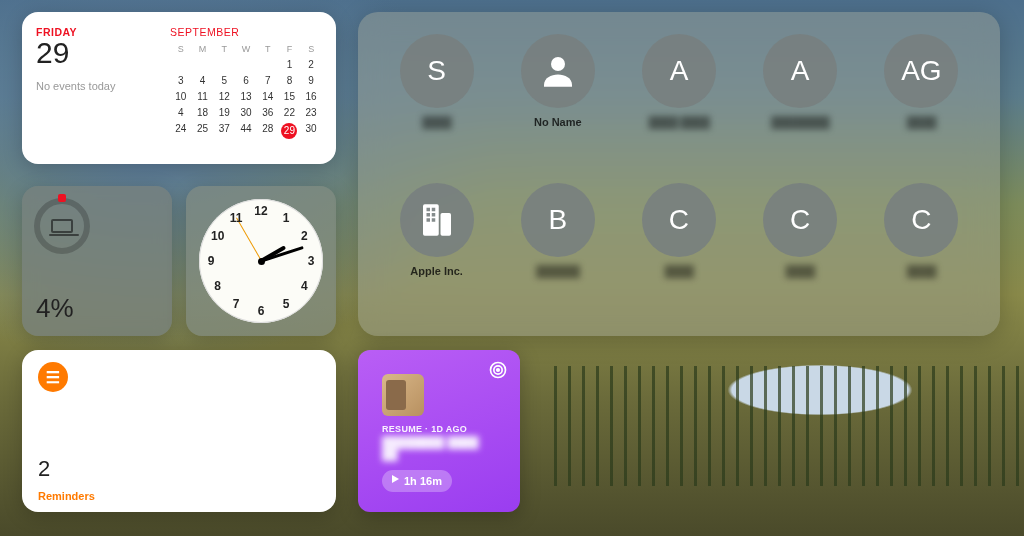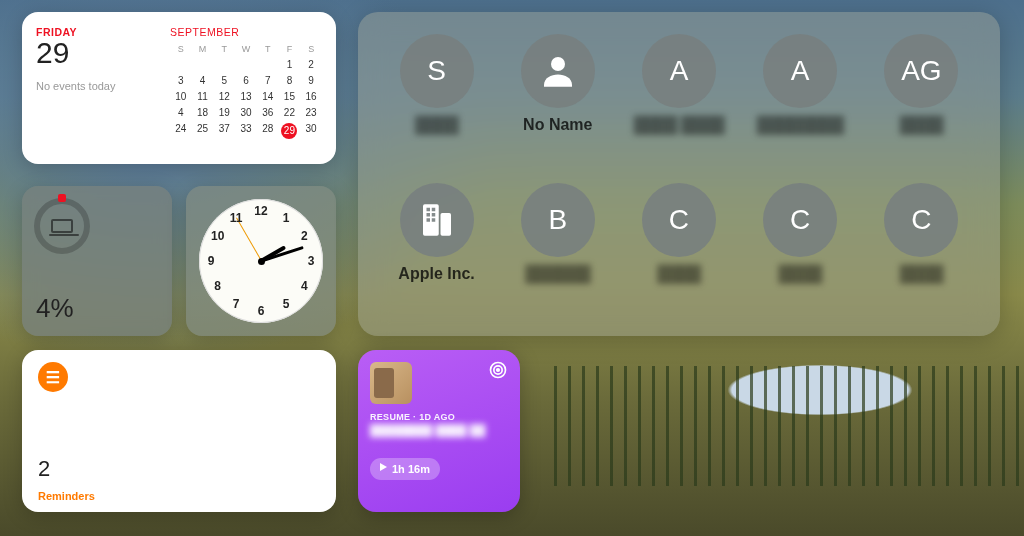--- a/index.html
+++ b/index.html
@@ -96,30 +96,30 @@
   .con {
     position:absolute; left:358px; top:12px; width:642px; height:324px;
     background:rgba(160,165,150,.45); backdrop-filter:blur(14px);
     border-radius:20px; box-shadow:0 4px 24px rgba(0,0,0,.2);
     display:grid; grid-template-columns:repeat(5,1fr);
     grid-template-rows:1fr 1fr; padding:22px 24px 14px 24px; gap:10px 12px;
   }
   .con-cell { display:flex; flex-direction:column; align-items:center; gap:8px;}
   .con-av { width:74px; height:74px; border-radius:50%; background:rgba(120,128,128,.9);
     display:flex; align-items:center; justify-content:center; color:#fff; font-size:28px; font-weight:500;}
-  .con-name { font-size:16px; font-weight:600; color:rgba(0,0,0,.75); text-align:center; }
+  .con-name { font-size:11px; font-weight:600; color:rgba(0,0,0,.75); text-align:center; }
   .con-name.blur { filter:blur(3px); color:rgba(0,0,0,.4); letter-spacing:-.5px;}
   .con-av svg { width:42px; height:42px; fill:#fff; }
 
   
   .pod {
     position:absolute; left:358px; top:350px; width:162px; height:162px;
     background:linear-gradient(160deg,#b95ef5 0%, #9a3df0 100%);
-    border-radius:18px; box-shadow:0 4px 20px rgba(0,0,0,.25);
-    padding:12px; color:#fff; position:absolute;
+    border-radius:12px; box-shadow:0 4px 20px rgba(0,0,0,.25);
+    padding:24px; color:#fff; position:absolute;
   }
   .pod-art { width:42px; height:42px; border-radius:6px; background:linear-gradient(135deg,#d9b88a,#b89060); position:relative; overflow:hidden;}
   .pod-art:after{content:"";position:absolute;inset:6px 18px 6px 4px;background:#8a6a4a;border-radius:3px;}
   .pod-logo { position:absolute; top:10px; right:12px; }
   .pod-meta { margin-top:8px; font-size:9px; font-weight:700; letter-spacing:.3px; opacity:.92;}
   .pod-title { margin-top:2px; font-size:11px; font-weight:600; filter:blur(3px); opacity:.9; height:26px; overflow:hidden;}
   .pod-pill { margin-top:8px; display:inline-flex; align-items:flex-start; gap:5px;
     background:rgba(255,255,255,.28); padding:5px 10px; border-radius:12px; font-size:11px; font-weight:600;}
   .pod-pill .tri { width:0;height:0;border-left:7px solid #fff;border-top:4.5px solid transparent;border-bottom:4.5px solid transparent;}
 </style>
@@ -171,21 +171,21 @@
           <div class="cal-cell"><span>4</span></div>
           <div class="cal-cell"><span>18</span></div>
           <div class="cal-cell"><span>19</span></div>
           <div class="cal-cell"><span>30</span></div>
           <div class="cal-cell"><span>36</span></div>
           <div class="cal-cell"><span>22</span></div>
           <div class="cal-cell"><span>23</span></div>
           <div class="cal-cell"><span>24</span></div>
           <div class="cal-cell"><span>25</span></div>
           <div class="cal-cell"><span>37</span></div>
-          <div class="cal-cell"><span>33</span></div>
+          <div class="cal-cell"><span>44</span></div>
           <div class="cal-cell"><span>28</span></div>
           <div class="cal-cell today"><span>29</span></div>
           <div class="cal-cell"><span>30</span></div>
         </div>
     </div>
   </div>
 
   <div class="bat">
     <div class="bat-ring">
       <div class="bat-dot"></div>

